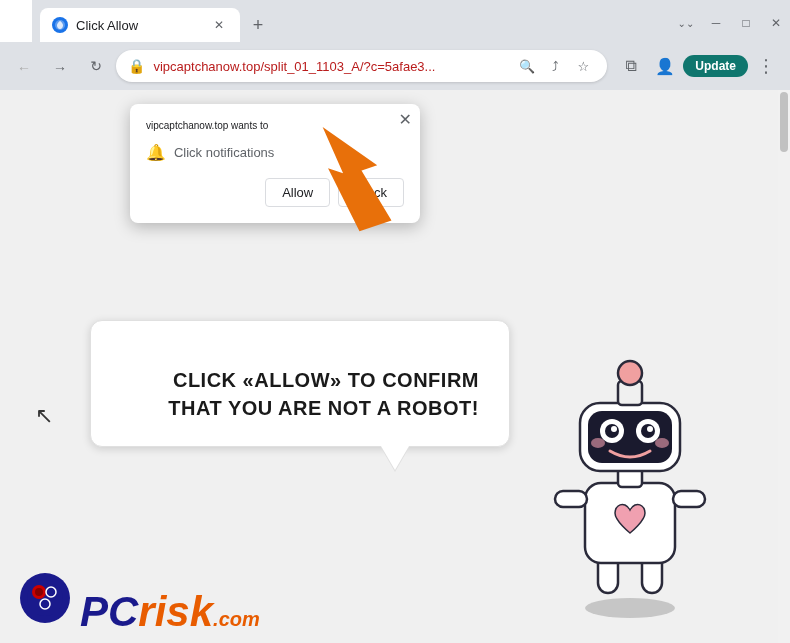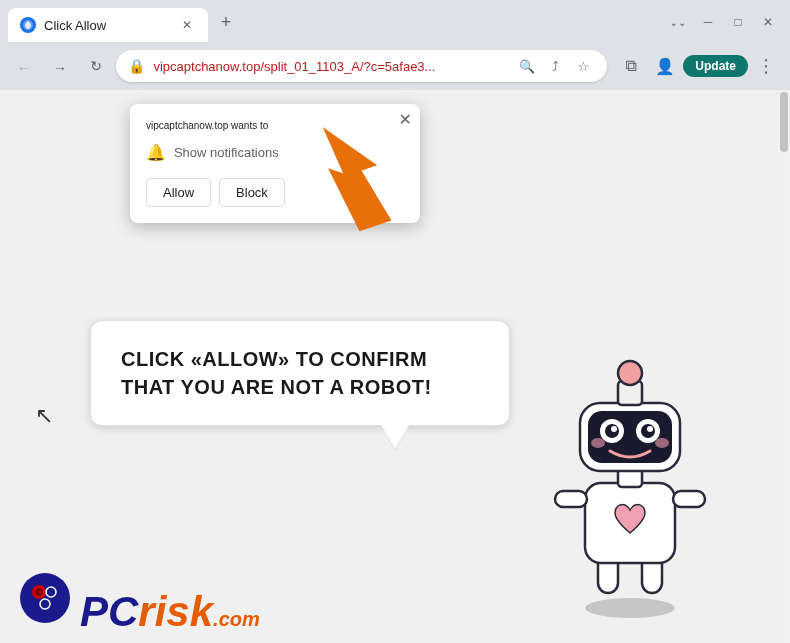--- a/index.html
+++ b/index.html
@@ -7,24 +7,25 @@
       width: 790px;
       height: 643px;
       font-family: 'Segoe UI', Arial, sans-serif;
       overflow: hidden;
       background: #fff;
     }
 
     
     .tab-bar {
       display: flex;
-      align-items: flex-start;
-      padding: 8px 8px 0 8px;
+      align-items: center;
+      padding: 8px 0 0 8px;
       background: #dee1e6;
       height: 42px;
+      margin-left: 32px;
     }
 
     .tab-active {
       background: #fff;
       border-radius: 8px 8px 0 0;
       padding: 8px 12px;
       display: flex;
       align-items: center;
       gap: 8px;
       min-width: 200px;
@@ -268,20 +269,21 @@
       font-size: 16px;
     }
 
     .popup-notification-text {
       font-size: 13px;
       color: #5f6368;
     }
 
     .popup-buttons {
       display: flex;
+      justify-content: flex-end;
       gap: 8px;
     }
 
     .popup-btn {
       padding: 6px 16px;
       border-radius: 4px;
       font-size: 13px;
       cursor: pointer;
       border: 1px solid #dadce0;
       background: #fff;
@@ -323,24 +325,25 @@
       height: 0;
       border-left: 15px solid transparent;
       border-right: 15px solid transparent;
       border-top: 26px solid #e0e0e0;
     }
 
     .bubble-text {
       font-size: 20px;
       font-weight: 900;
       color: #1a1a1a;
-      text-align: left;
+      text-align: right;
       line-height: 1.4;
       text-transform: uppercase;
       letter-spacing: 0.5px;
+      margin-top: 21px;
     }
 
     
     .robot-container {
       position: absolute;
       bottom: 20px;
       right: 60px;
       width: 200px;
       height: 280px;
     }
@@ -454,21 +457,21 @@
 
     <div class="scrollbar">
       <div class="scrollbar-thumb"></div>
     </div>
 
     <div class="notification-popup">
       <div class="popup-close">✕</div>
       <div class="popup-site">vipcaptchanow.top wants to</div>
       <div class="popup-notification-row">
         <span class="bell-icon">🔔</span>
-        <span class="popup-notification-text">Show notifications</span>
+        <span class="popup-notification-text">Click notifications</span>
       </div>
       <div class="popup-buttons">
         <button class="popup-btn">Allow</button>
         <button class="popup-btn">Block</button>
       </div>
     </div>
 
     <div class="orange-arrow">
       <svg width="130" height="130" viewBox="0 0 130 130">
 

